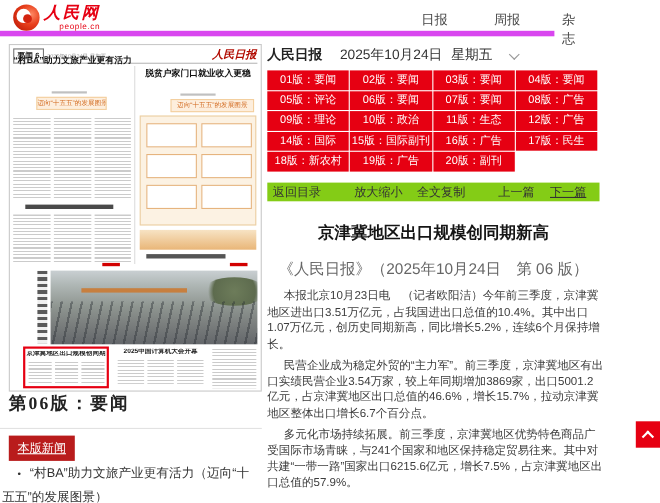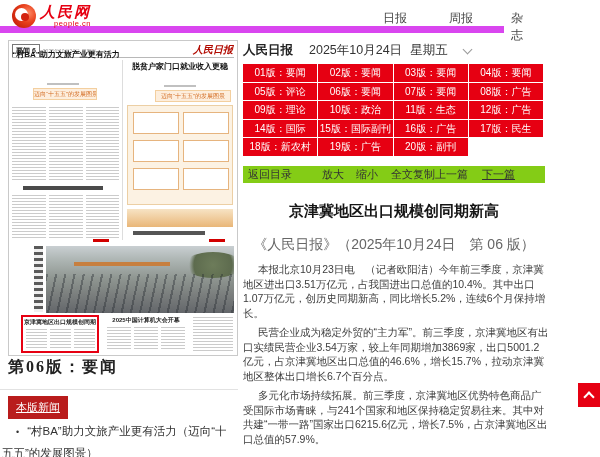--- a/index.html
+++ b/index.html
@@ -1,21 +1,21 @@
 <!DOCTYPE html>
 <html><head>
 <meta charset="utf-8">
 <style>
   * { margin:0; padding:0; box-sizing:border-box; }
   html,body { background:#fff; }
   body { font-family:"Liberation Sans","DejaVu Sans",sans-serif; }
   .screen { position:relative; width:600px; height:457px; background:#fff; overflow:hidden; }
 
   
-  .topbar { position:absolute; left:0; top:0; width:504px; height:33px; background:#fff; border-bottom:7px solid #d946ef; }
+  .topbar { position:absolute; left:0; top:0; width:504px; height:33px; background:#fff; border-bottom:5px solid #d946ef; }
   .logo { position:absolute; left:12px; top:4px; display:flex; align-items:center; gap:4px; cursor:pointer; }
   .logo-swirl { width:24px; height:24px; border-radius:50%; background:radial-gradient(circle at 68% 38%, #ff8a65 0%, #e8401c 42%, #b50f00 100%); position:relative; }
   .logo-swirl::after { content:""; position:absolute; left:3px; top:4px; width:13px; height:13px; border-radius:50%; background:#fff; }
   .logo-swirl::before { content:""; position:absolute; left:9px; top:9px; width:8px; height:8px; border-radius:50%; background:#d3230f; z-index:2; }
   .logo-text { display:flex; flex-direction:column; line-height:1; }
   .logo-cn { color:#e60012; font-size:15px; font-weight:bold; font-style:italic; letter-spacing:2px; }
   .logo-en { color:#e60012; font-size:7.5px; letter-spacing:.5px; text-align:right; margin-top:1px; }
   .topnav-item { position:absolute; top:10px; font-size:12px; color:#454545; cursor:pointer; }
   .nav-daily { left:383px; } .nav-weekly { left:449px; } .nav-mag { left:511px; }
 
@@ -85,22 +85,22 @@
   .paper-date { margin-left:16px; color:#333; }
   .paper-weekday { margin-left:8px; color:#333; }
   .date-drop { margin-left:16px; display:inline-block; cursor:pointer; }
   .chev-down { display:inline-block; width:7px; height:7px; border-right:1.5px solid #9a9a9a; border-bottom:1.5px solid #9a9a9a; transform:rotate(45deg); margin-bottom:2px; }
 
   .page-grid { position:absolute; left:243px; top:64px; width:300px; display:grid; grid-template-columns:repeat(4,1fr); gap:1px; background:#fff; }
   .page-cell { background:#e60012; color:#fff; font-size:10px; height:17.6px; line-height:17.6px; text-align:center; white-space:nowrap; overflow:hidden; cursor:pointer; }
 
   .toolbar { position:absolute; left:243px; top:166px; width:302px; height:17px; background:#84cc16; display:flex; align-items:center; font-size:11px; color:#333; }
   .tb { cursor:pointer; white-space:nowrap; }
-  .tb-back { margin-left:5px; } .tb-zin { margin-left:30px; } .tb-zout { margin-left:12px; }
-  .tb-copy { margin-left:13px; } .tb-prev { } .tb-next { margin-left:14px;text-decoration:underline; }
+  .tb-back { margin-left:5px; } .tb-zin { margin-left:30px; } .tb-zout { }
+  .tb-copy { margin-left:13px; } .tb-prev { margin-left:30px; } .tb-next { margin-left:14px;text-decoration:underline; }
 
   .article-title { position:absolute; left:243px; top:202px; width:302px; text-align:center; font-size:15px; font-weight:bold; color:#151515; }
   .article-meta  { position:absolute; left:243px; top:236px; width:302px; text-align:center; font-size:14px; color:#666; }
   .article-body  { position:absolute; left:243px; top:262px; width:306px; font-size:10.5px; line-height:14.5px; color:#3c3c3c; }
   .article-body p { text-indent:15px; margin-bottom:5px; }
 
   .to-top { position:absolute; left:578px; top:383px; width:22px; height:24px; background:#e60012; display:flex; align-items:center; justify-content:center; cursor:pointer; }
   .chev-up { width:8px; height:8px; border-left:2px solid #fff; border-top:2px solid #fff; transform:rotate(45deg); margin-top:4px; }
 </style>
 </head>

